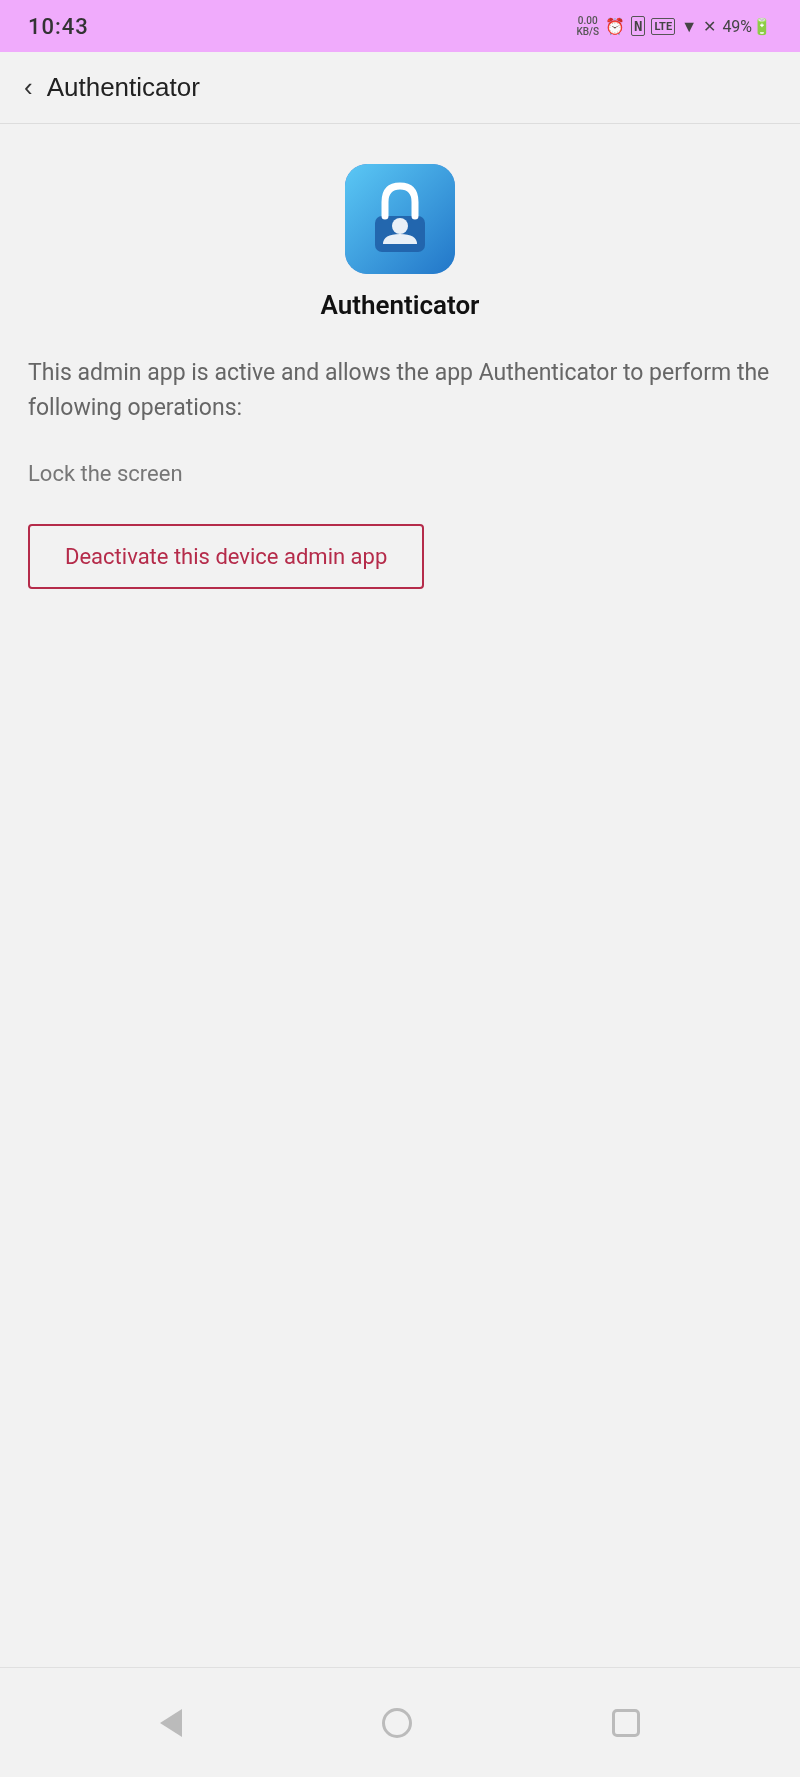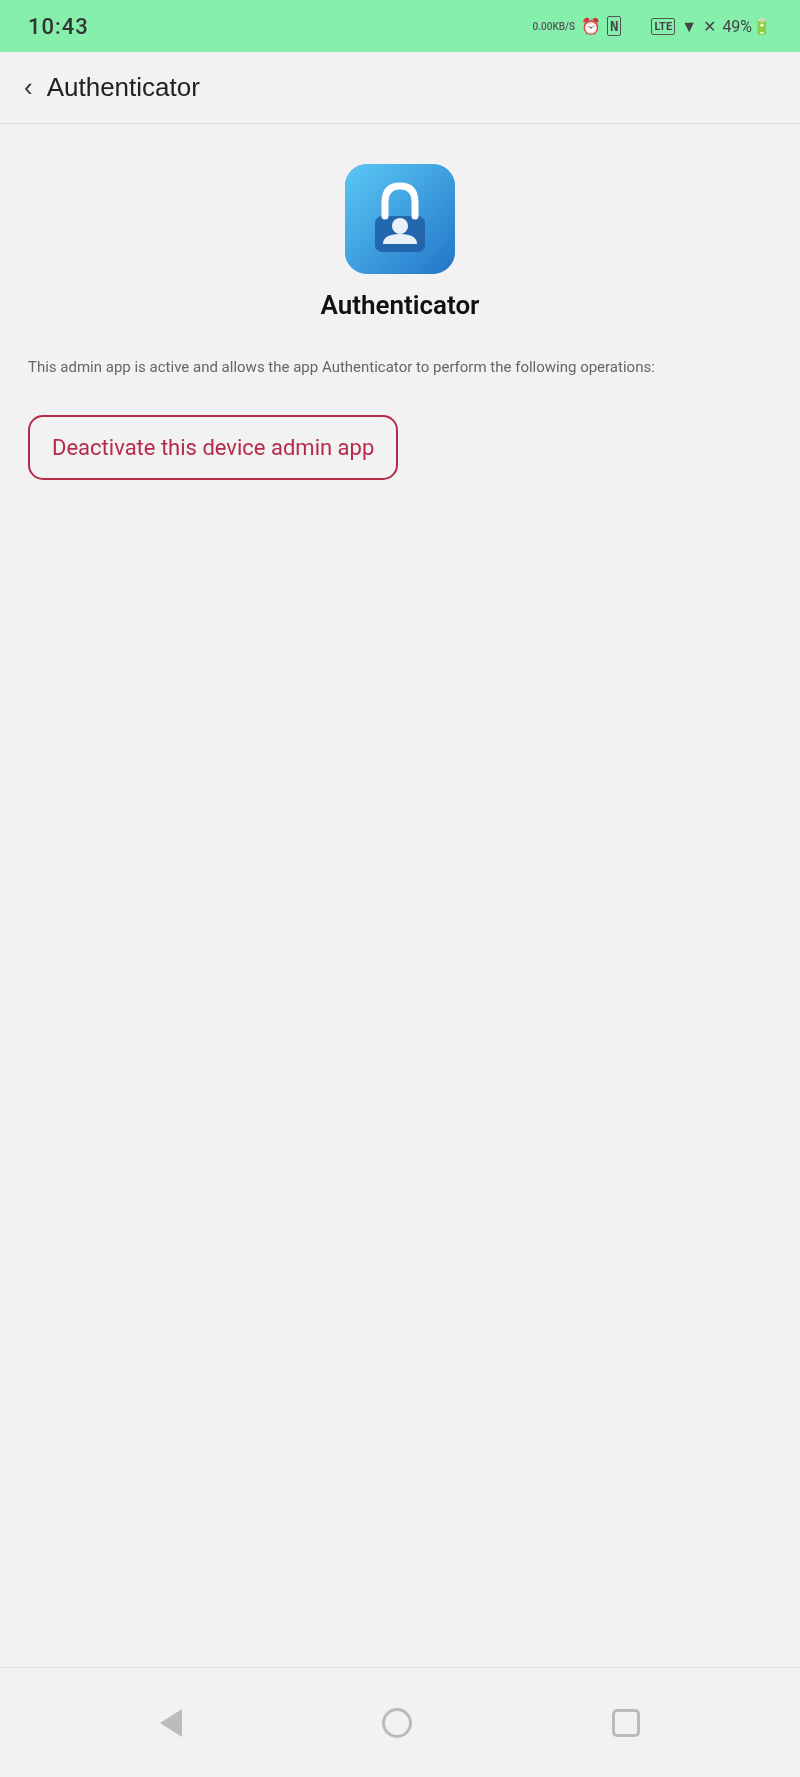--- a/index.html
+++ b/index.html
@@ -9,21 +9,21 @@
       width: 800px;
       min-height: 1777px;
       background: #f2f2f2;
       font-family: 'Roboto', Arial, sans-serif;
       display: flex;
       flex-direction: column;
     }
 
     
     .status-bar {
-      background: #86efac;
+      background: #f0abfc;
       height: 52px;
       display: flex;
       align-items: center;
       justify-content: space-between;
       padding: 0 28px;
       flex-shrink: 0;
     }
 
     .status-time {
       font-size: 22px;
@@ -115,40 +115,41 @@
     }
 
     .app-name {
       font-size: 26px;
       font-weight: 600;
       color: #111;
     }
 
     
     .description-text {
-      font-size: 15px;
+      font-size: 23px;
       color: #666;
       line-height: 1.5;
       margin-bottom: 36px;
       width: 100%;
     }
 
     
     .permission-item {
       font-size: 22px;
       color: #777;
       margin-bottom: 28px;
       width: 100%;
     }
 
     
     .deactivate-btn {
+      margin-top: 10px;
       border: 2.5px solid #b52b4a;
-      border-radius: 15px;
-      padding: 18px 22px;
+      border-radius: 4px;
+      padding: 18px 35px;
       background: transparent;
       cursor: pointer;
       display: inline-block;
     }
 
     .deactivate-btn-text {
       font-size: 22px;
       color: #b52b4a;
       font-weight: 400;
     }
@@ -198,21 +199,21 @@
     .square-icon {
       width: 28px;
       height: 28px;
       border: 3px solid #bbb;
       border-radius: 5px;
       background: transparent;
     }
 
     .data-speed {
       display: flex;
-      flex-direction: row;
+      flex-direction: column;
       align-items: center;
       line-height: 1.1;
     }
     .data-speed span {
       font-size: 10px;
       color: #555;
       font-weight: 500;
     }
   </style>
 </head>
@@ -223,21 +224,21 @@
   <div class="status-icons">
     <div class="data-speed">
       <span>0.00</span>
       <span>KB/S</span>
     </div>
 
     <span class="status-icon">⏰</span>
 
     <span class="status-icon" style="font-size:14px; font-weight:bold; border:1.5px solid #555; padding:1px 2px; border-radius:2px; font-family:monospace;">N</span>
 
-    <span class="status-icon" style="font-size:11px; font-weight:bold; border:1.5px solid #555; padding:1px 2px; border-radius:2px;margin-left:24px;">LTE</span>
+    <span class="status-icon" style="font-size:11px; font-weight:bold; border:1.5px solid #555; padding:1px 2px; border-radius:2px;">LTE</span>
 
     <span class="status-icon">▼</span>
 
     <span class="status-icon">✕</span>
 
     <span class="status-icon">
       <span>49%</span>🔋
     </span>
   </div>
 </div>
@@ -271,20 +272,23 @@
         <circle cx="55" cy="62" r="8" fill="white" opacity="0.9"></circle>
         <path d="M38 80 Q38 70 55 70 Q72 70 72 80" fill="white" opacity="0.9"></path>
       </svg>
     </div>
     <span class="app-name">Authenticator</span>
   </div>
 
   <p class="description-text">This admin app is active and allows the app Authenticator to perform the following operations:</p>
 
 
+  <div class="permission-item">
+    <span>Lock the screen</span>
+  </div>
 
   <div class="deactivate-btn">
     <span class="deactivate-btn-text">Deactivate this device admin app</span>
   </div>
 
 </div>
 
 <div class="nav-bar">
   <button class="nav-btn">
     <div class="triangle-icon"></div>

